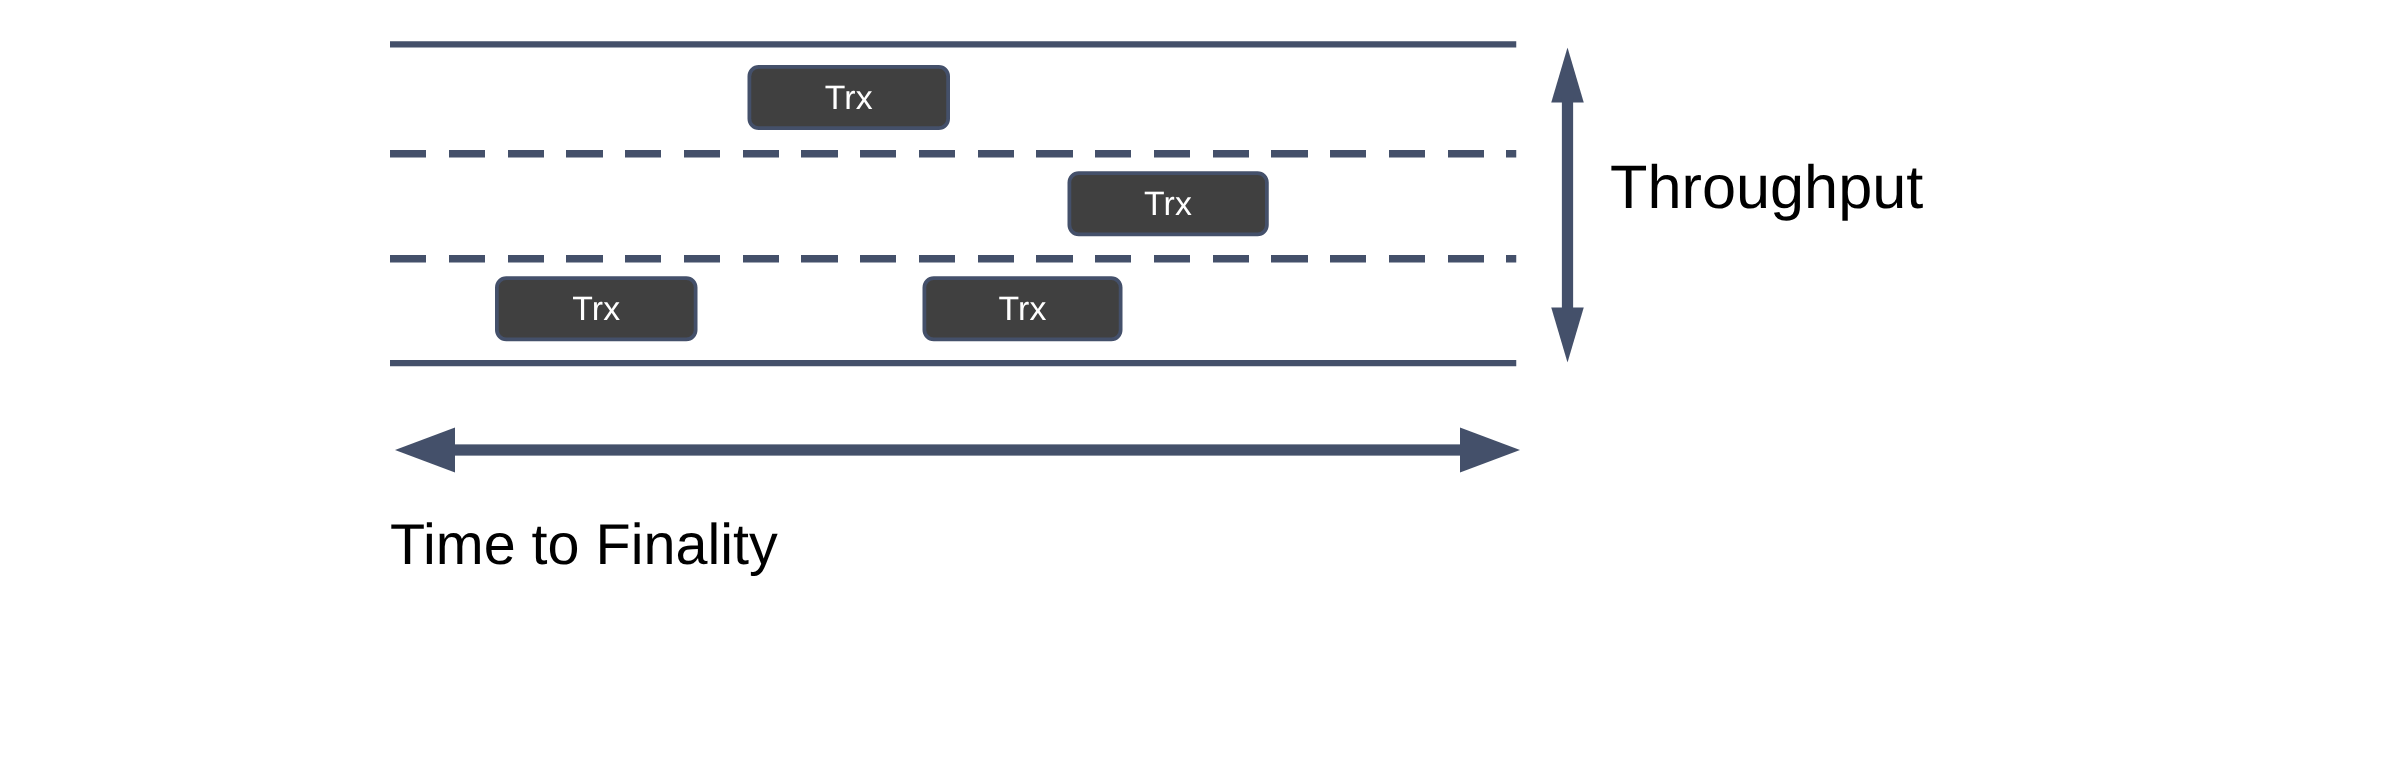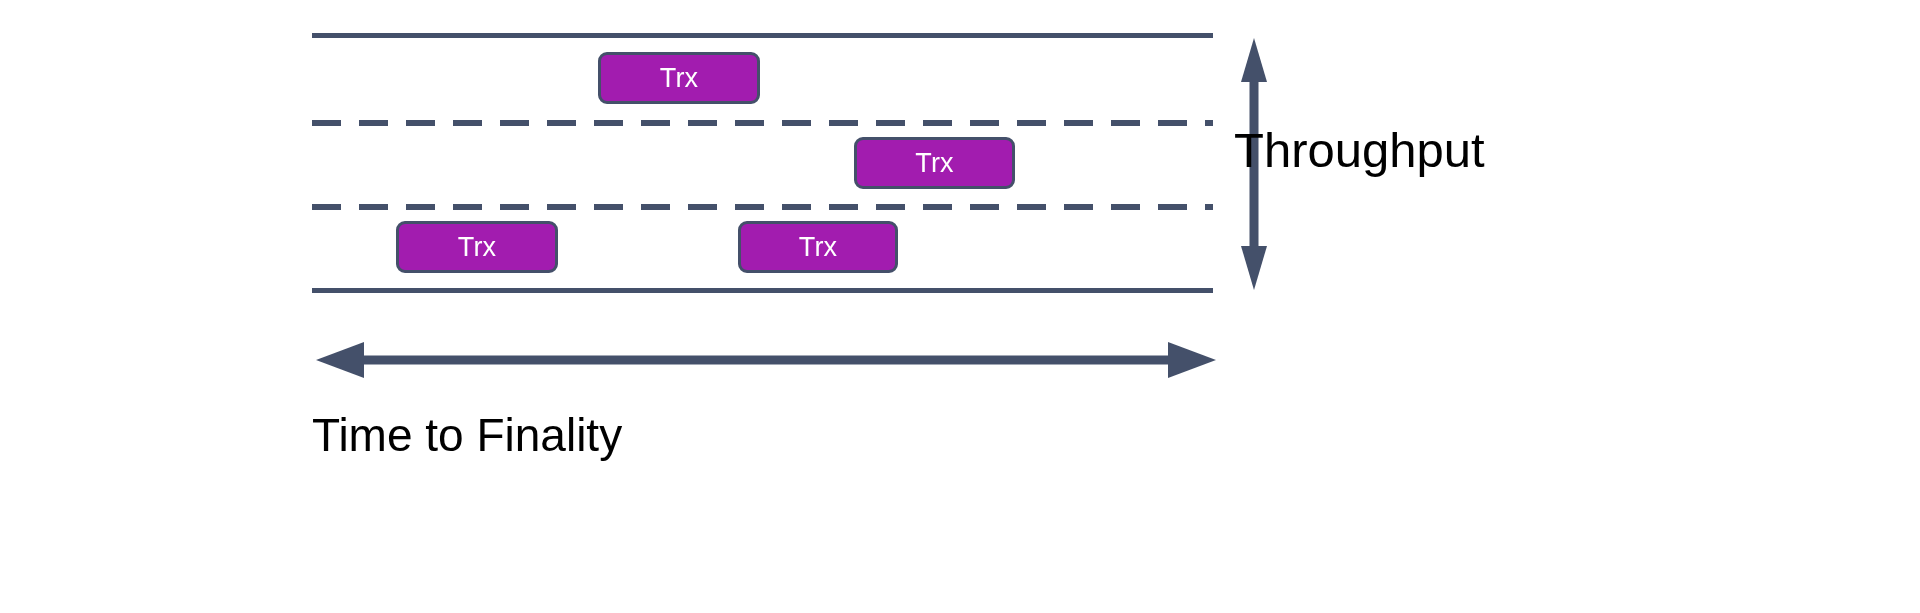--- a/index.html
+++ b/index.html
@@ -40,21 +40,21 @@
         rgba(255,255,255,0) 29px, rgba(255,255,255,0) 47px);
     height: 6px;
   }
   .lane-line.dashed-1 { top: 120px; }
   .lane-line.dashed-2 { top: 204px; }
 
   
   .trx-box {
     position: absolute;
     box-sizing: border-box;
-    background: #a21caf;
+    background: #404040;
     border: 3px solid #44506a;
     border-radius: 9px;
     display: flex;
     align-items: center;
     justify-content: center;
     color: #ffffff;
     font-size: 27px;
     font-family: "Liberation Sans", sans-serif;
     letter-spacing: 0.2px;
     line-height: 1;
@@ -66,21 +66,21 @@
     position: absolute;
     left: 1240px;
     top: 38px;
     width: 28px;
     height: 252px;
   }
   .v-arrow svg { display: block; }
 
   .label-throughput {
     position: absolute;
-    left: 1234px;
+    left: 1288px;
     top: 126px;
     font-size: 49px;
     color: #000000;
     font-family: "Liberation Sans", sans-serif;
     white-space: nowrap;
     line-height: 1;
   }
 
   
   .h-arrow {

